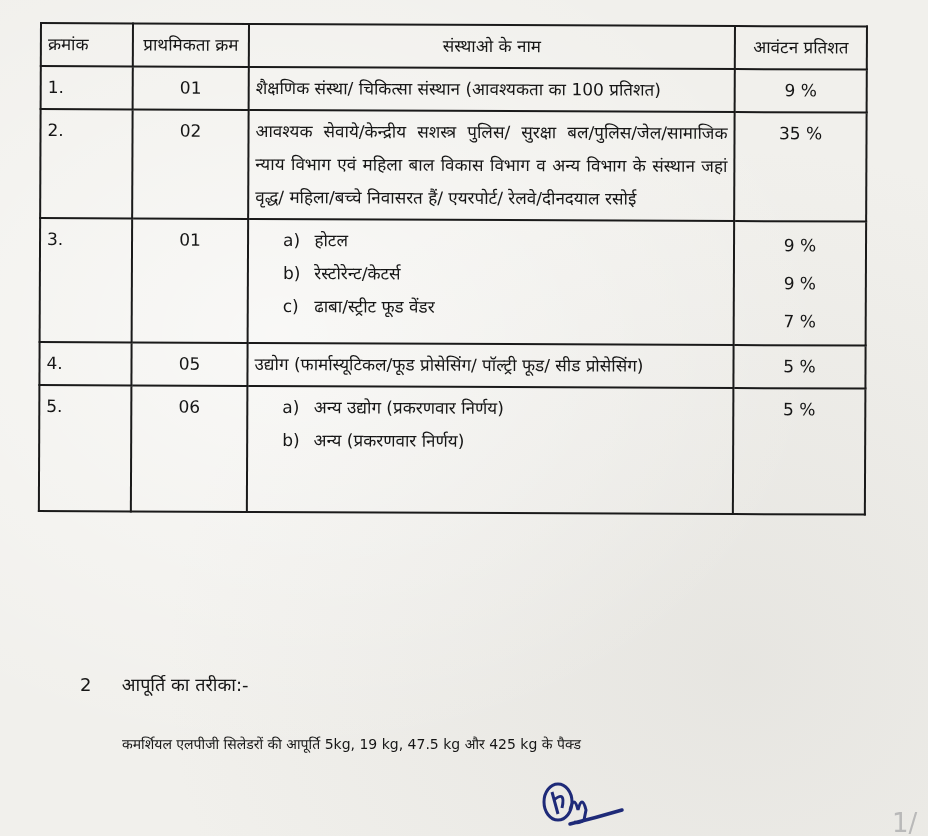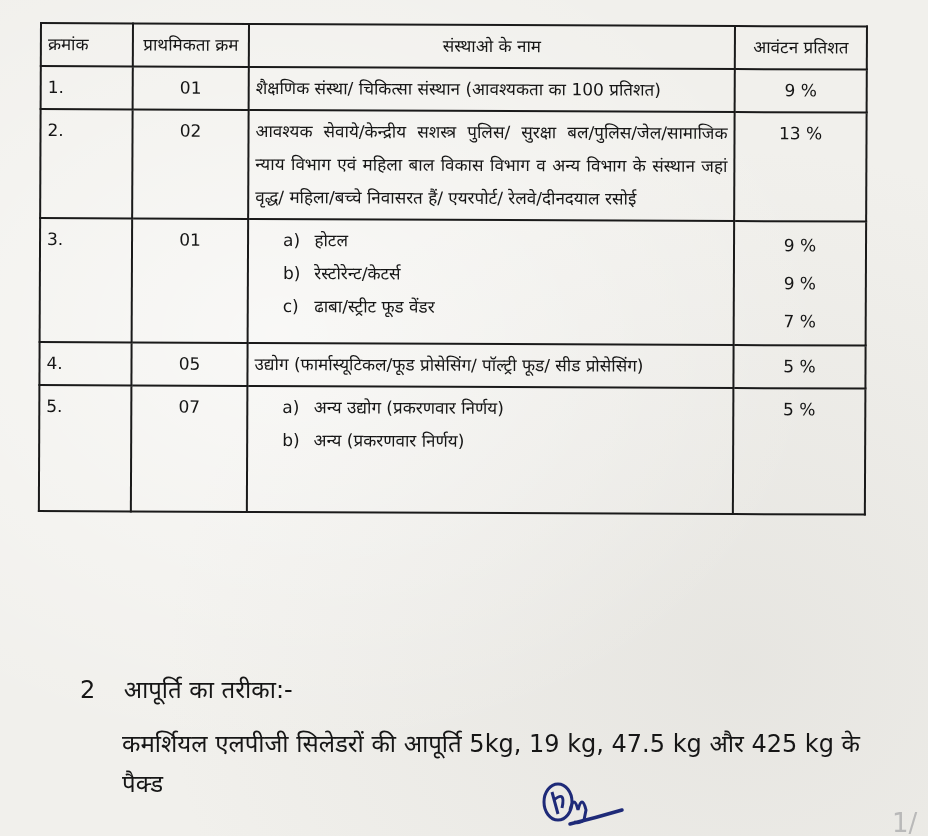--- a/index.html
+++ b/index.html
@@ -28,25 +28,25 @@
   }
   col.c1 { width: 92px; } col.c2 { width: 116px; } col.c3 { width: 486px; } col.c4 { width: 132px; }
   th.center, td.center { text-align: center; }
   td.sno { padding-left: 8px; }
   .name-text { text-align: justify; padding-right: 18px; }
   .sub { padding-left: 28px; }
   .sub .lbl { display: inline-block; width: 26px; }
   .pct-stack { padding-top: 18px; }
   .pct-stack div { line-height: 38px; }
   .section {
-    position: absolute; left: 80px; top: 672px; font-size: 24px;
+    position: absolute; left: 80px; top: 672px; font-size: 18px;
   }
   .section .num { display: inline-block; width: 36px; }
   .para {
-    position: absolute; left: 40px; top: 724px; width: 830px; font-size: 24px;
+    position: absolute; left: 40px; top: 724px; width: 830px; font-size: 14px;
     line-height: 40px;
   }
   .para .indent { padding-left: 82px; }
   .signature {
     position: absolute; left: 540px; top: 780px; width: 100px; height: 50px;
   }
   .page-num {
     position: absolute; left: 892px; top: 808px; font-size: 26px; color: #b9b9b9;
   }
 </style>
@@ -74,21 +74,21 @@
       <tr>
         <td class="sno">1.</td>
         <td class="center">01</td>
         <td class="name-text">शैक्षणिक संस्था/ चिकित्सा संस्थान (आवश्यकता का 100 प्रतिशत)</td>
         <td class="center">9 %</td>
       </tr>
       <tr>
         <td class="sno">2.</td>
         <td class="center">02</td>
         <td class="name-text">आवश्यक सेवाये/केन्द्रीय सशस्त्र  पुलिस/ सुरक्षा बल/पुलिस/जेल/सामाजिक न्याय विभाग एवं महिला बाल विकास विभाग व अन्य विभाग के संस्थान जहां वृद्ध/ महिला/बच्चे निवासरत हैं/ एयरपोर्ट/ रेलवे/दीनदयाल रसोई</td>
-        <td class="center">13 %</td>
+        <td class="center">35 %</td>
       </tr>
       <tr>
         <td class="sno">3.</td>
         <td class="center">01</td>
         <td>
           <div class="sub"><span class="lbl">a)</span> <span>होटल</span></div>
           <div class="sub"><span class="lbl">b)</span> <span>रेस्टोरेन्ट/केटर्स</span></div>
           <div class="sub"><span class="lbl">c)</span> <span>ढाबा/स्ट्रीट फूड वेंडर</span></div>
         </td>
         <td class="center pct-stack">
@@ -98,21 +98,21 @@
         </td>
       </tr>
       <tr>
         <td class="sno">4.</td>
         <td class="center">05</td>
         <td class="name-text">उद्योग (फार्मास्यूटिकल/फूड प्रोसेसिंग/ पॉल्ट्री फूड/ सीड प्रोसेसिंग)</td>
         <td class="center">5 %</td>
       </tr>
       <tr style="height:126px">
         <td class="sno">5.</td>
-        <td class="center">07</td>
+        <td class="center">06</td>
         <td>
           <div class="sub"><span class="lbl">a)</span> <span>अन्य उद्योग (प्रकरणवार निर्णय)</span></div>
           <div class="sub"><span class="lbl">b)</span> <span>अन्य (प्रकरणवार निर्णय)</span></div>
         </td>
         <td class="center">5 %</td>
       </tr>
     </tbody>
   </table>
 
   <div class="section">

